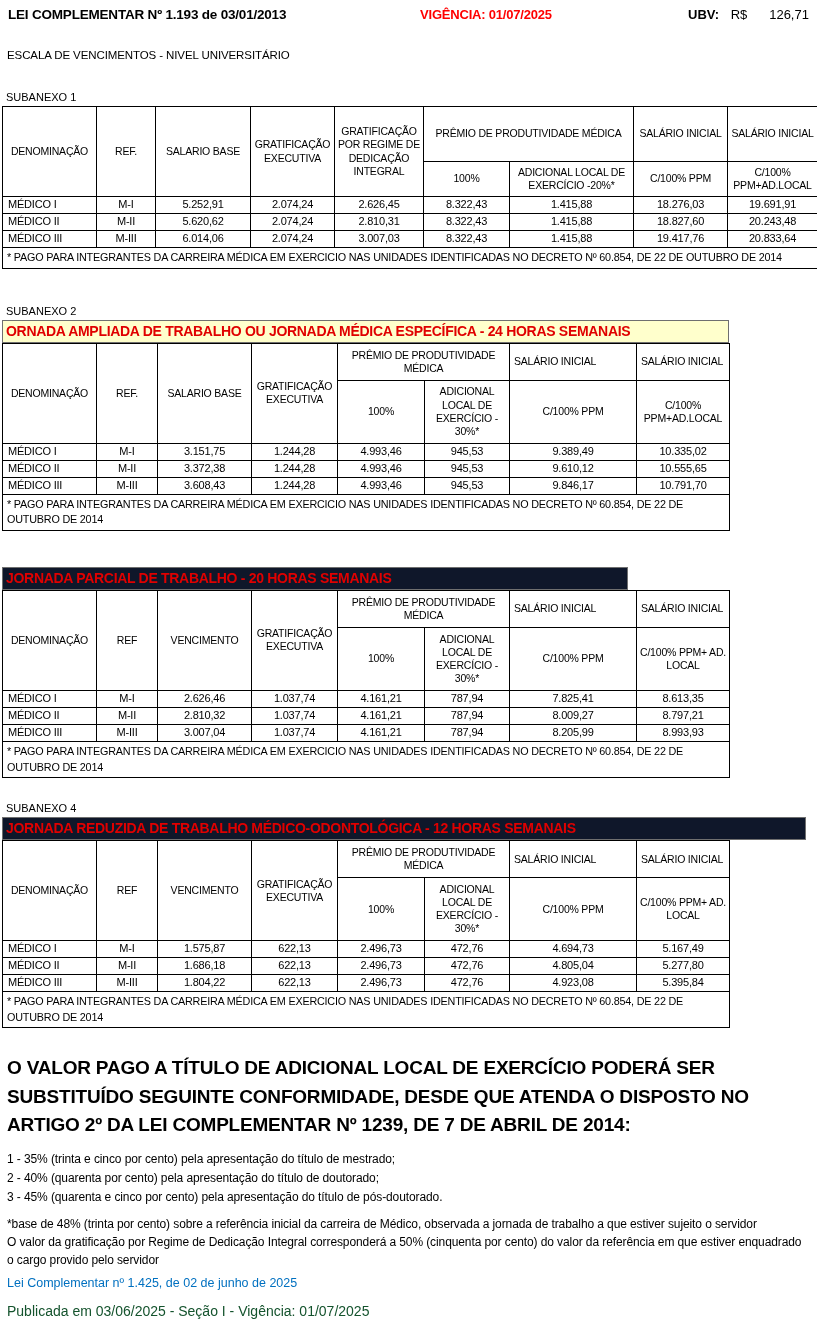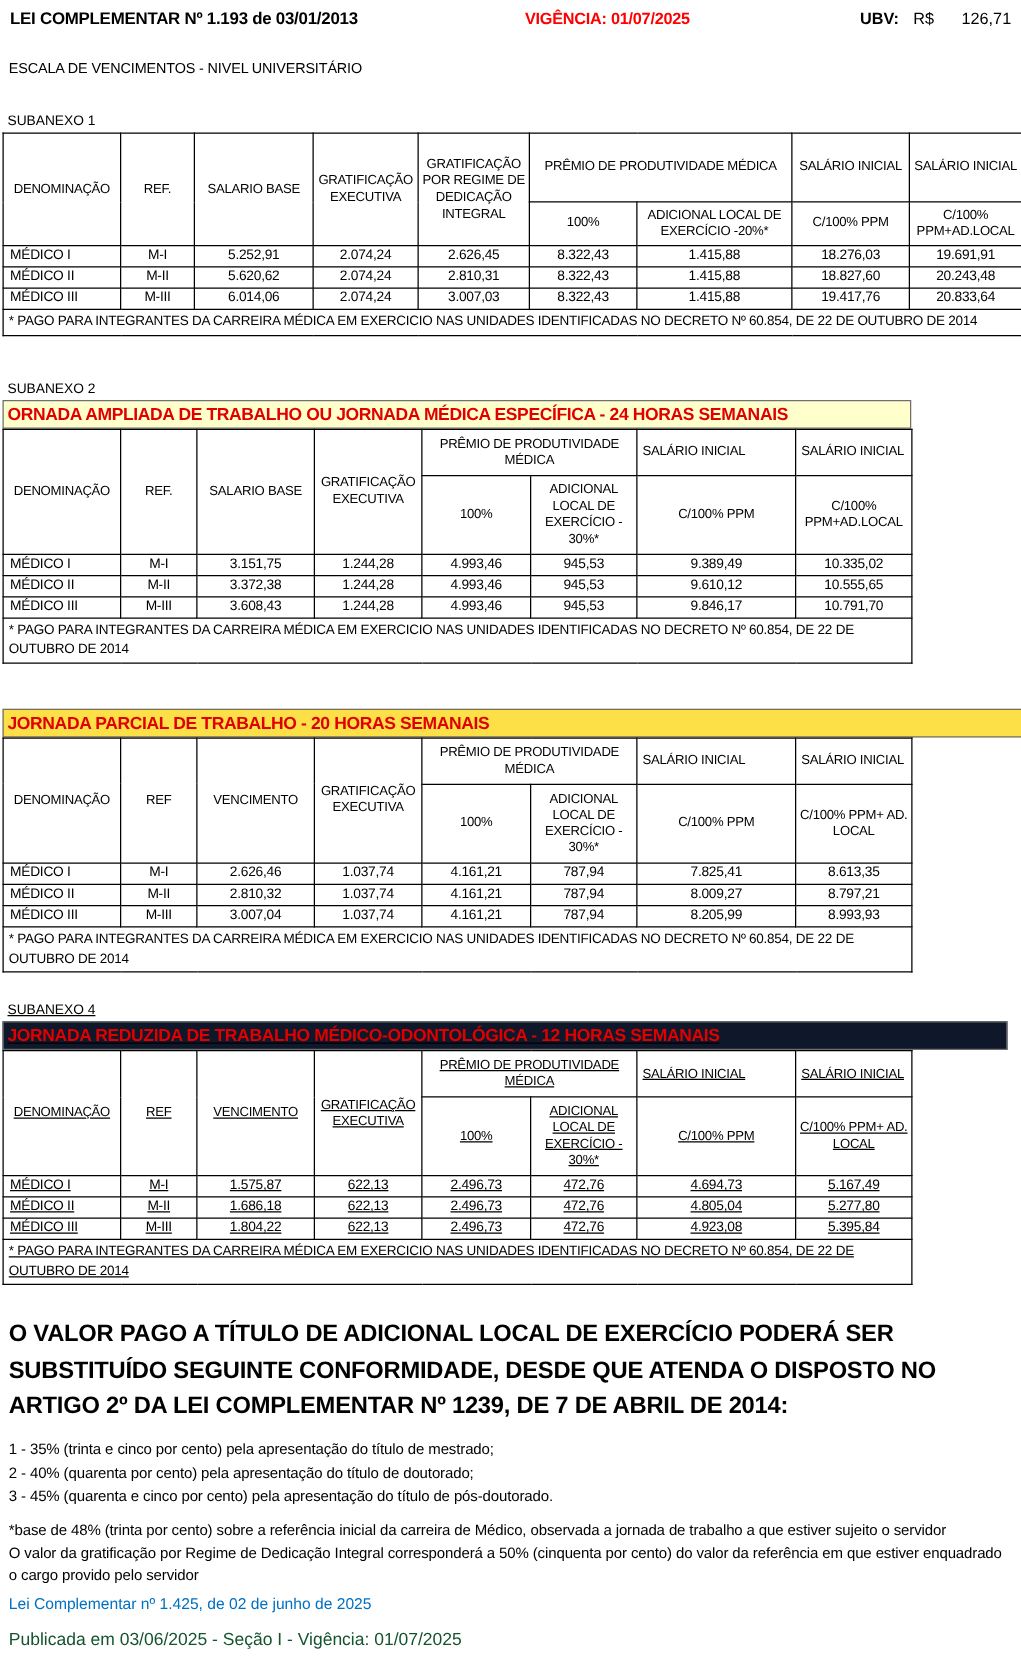--- a/index.html
+++ b/index.html
@@ -10,21 +10,21 @@
   .top{position:relative;height:18px;margin-top:7px;}
   .law{position:absolute;left:8px;top:0;font-size:13.5px;font-weight:bold;letter-spacing:-0.2px;}
   .vig{position:absolute;left:420px;top:0;font-size:13px;font-weight:bold;color:#ff0000;letter-spacing:-0.2px;}
   .ubvwrap{position:absolute;left:688px;top:0;font-size:13px;}
   .ubvwrap .lbl{font-weight:bold;}
   .ubvwrap .cur{margin-left:8px;}
   .ubvwrap .val{display:inline-block;width:58px;text-align:right;}
   .subtitle{margin:24px 0 0 7px;font-size:11.5px;letter-spacing:-0.1px;}
 
   .subanexo{margin-left:0;}
-  #s0{margin-top:30px;} #s1{margin-top:36px;} #s2{margin-top:36px;} #s3{margin-top:24px;text-decoration:underline;}
+  #s0{margin-top:30px;} #s1{margin-top:36px;} #s2{margin-top:36px;} #s3{margin-top:24px;}
   .sub-label{font-size:11px;margin:0 0 3px 6px;}
   .sub-title{
     box-sizing:border-box;margin-left:2px;border:1px solid #6f6f6f;
     font-weight:bold;color:#e00000;font-size:14px;letter-spacing:-0.3px;
     padding:2px 3px 3px 3px;white-space:nowrap;overflow:hidden;
   }
   table.salary-table{border-collapse:collapse;margin-left:2px;table-layout:fixed;}
   .salary-table th,.salary-table td{
     border:1px solid #000;font-weight:normal;font-size:10.5px;line-height:1.25;
     text-align:center;padding:1px 2px;letter-spacing:-0.2px;overflow:hidden;
@@ -194,21 +194,21 @@
           <td class="num">9.846,17</td>
           <td class="num">10.791,70</td>
         </tr>
         <tr>
           <td class="footnote" colspan="8">* PAGO PARA INTEGRANTES DA CARREIRA MÉDICA EM EXERCICIO NAS UNIDADES IDENTIFICADAS NO DECRETO Nº 60.854, DE 22 DE OUTUBRO DE 2014</td>
         </tr>
       </tbody>
     </table>
   </div>
 <div class="subanexo" id="s2">
-    <div class="sub-title" style="background: #fde047; width: 816px;">JORNADA PARCIAL DE TRABALHO - 20 HORAS SEMANAIS</div>
+    <div class="sub-title" style="background: #0f172a; width: 626px;">JORNADA PARCIAL DE TRABALHO - 20 HORAS SEMANAIS</div>
     <table class="salary-table tn" style="width: 727px;">
       <colgroup>
         <col style="width: 94px;">
         <col style="width: 61px;">
         <col style="width: 94px;">
         <col style="width: 86px;">
         <col style="width: 87px;">
         <col style="width: 85px;">
         <col style="width: 127px;">
         <col style="width: 93px;">

